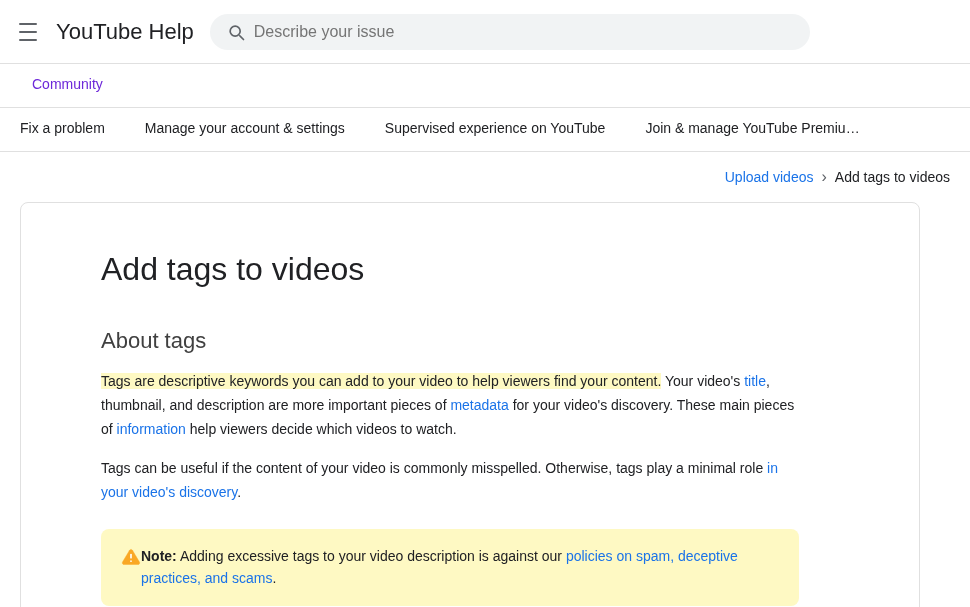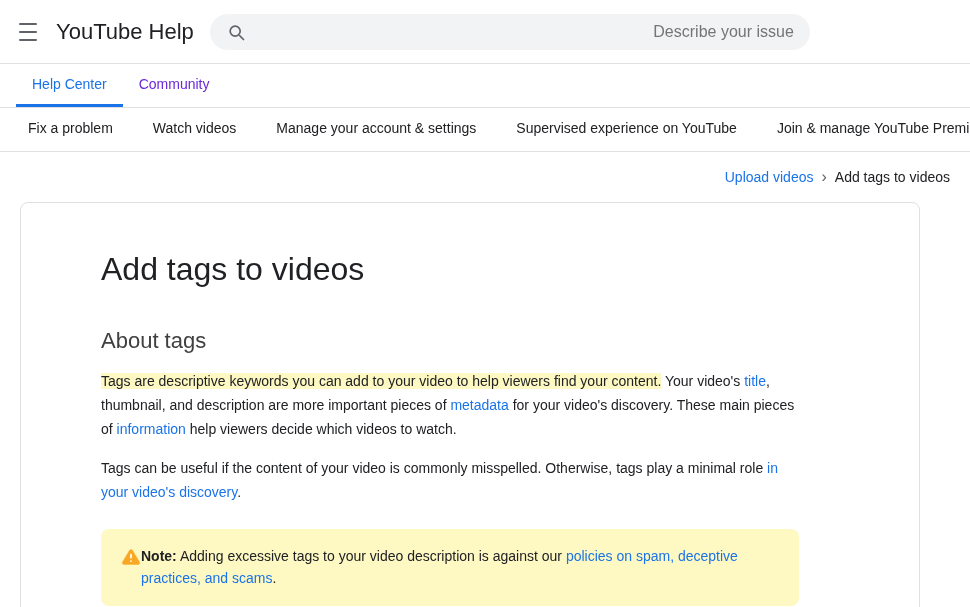--- a/index.html
+++ b/index.html
@@ -39,21 +39,20 @@
       max-width: 600px;
       gap: 8px;
     }
     .search-bar input {
       border: none;
       background: transparent;
       outline: none;
       font-size: 16px;
       color: #a16207;
       width: 100%;
-      text-align: right;
     }
     .search-icon-svg {
       color: #5f6368;
       flex-shrink: 0;
     }
 
     
     .nav-tabs {
       display: flex;
       padding: 0 16px;
@@ -69,21 +68,21 @@
       text-decoration: none;
     }
     .nav-tab.active {
       color: #1a73e8;
       border-bottom: 3px solid #1a73e8;
     }
 
     
     .sub-nav {
       display: flex;
-      padding: 0 8px;
+      padding: 0 0;
       border-bottom: 1px solid #e0e0e0;
       overflow: hidden;
       align-items: flex-end;
     }
     .sub-nav-item {
       padding: 12px 20px;
       font-size: 14px;
       color: #202124;
       cursor: pointer;
       white-space: nowrap;
@@ -190,27 +189,25 @@
   <span class="header-title">YouTube Help</span>
   <div class="search-bar">
     <svg class="search-icon-svg" width="20" height="20" viewBox="0 0 24 24" fill="none">
       <path d="M21 21l-4.35-4.35M17 11A6 6 0 1 1 5 11a6 6 0 0 1 12 0z" stroke="#5f6368" stroke-width="2" stroke-linecap="round"></path>
     </svg>
     <input type="text" placeholder="Describe your issue" style="">
   </div>
 </header>
 
 <nav class="nav-tabs">
-  <a class="nav-tab active">Help Center</a>
   <a class="nav-tab">Community</a>
 </nav>
 
 <nav class="sub-nav">
   <div class="sub-nav-item">Fix a problem</div>
-  <div class="sub-nav-item">Watch videos</div>
   <div class="sub-nav-item">Manage your account &amp; settings</div>
   <div class="sub-nav-item">Supervised experience on YouTube</div>
   <div class="sub-nav-item">Join &amp; manage YouTube Premiu…</div>
 </nav>
 
 <div class="breadcrumb">
   <a class="breadcrumb-link">Upload videos</a>
   <span class="breadcrumb-separator">›</span>
   <span class="breadcrumb-current">Add tags to videos</span>
 </div>

